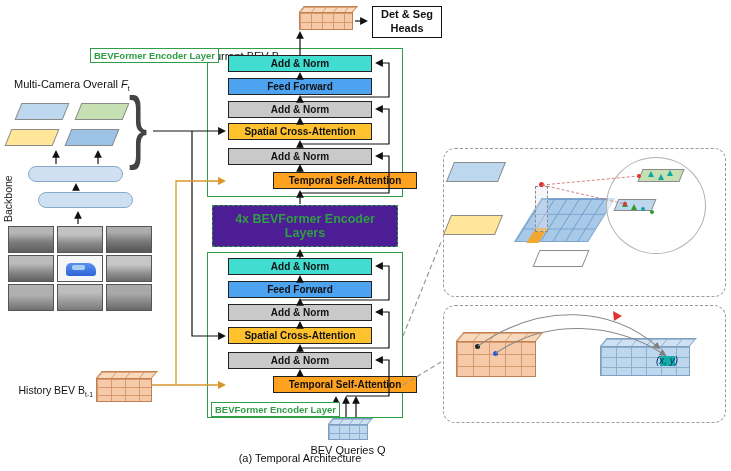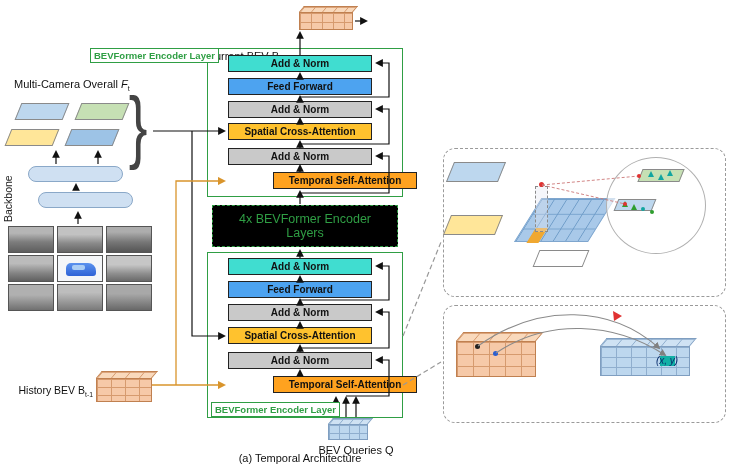--- a/index.html
+++ b/index.html
@@ -6,21 +6,21 @@
   html,body{background:#fff;}
   #page{position:relative;width:731px;height:471px;background:#fff;font-family:"Liberation Sans",sans-serif;color:#111;overflow:hidden;}
   .block{position:absolute;left:228px;width:144px;height:17px;border:1px solid #222;font-weight:bold;font-size:10px;display:flex;align-items:center;justify-content:center;z-index:3;}
   .b-cyan{background:var(--cyan,#40ddd0);}
   .b-blue{background:var(--blue,#4da3f0);}
   .b-gray{background:var(--gray,#c9c9c9);}
   .b-yellow{background:var(--yellow,#ffc22e);}
   .b-orange{background:var(--orange,#ffa21f);margin-left:45px;}
   .greenbox{position:absolute;border:1.5px solid var(--green,#2f9e44);z-index:1;background:transparent;}
   .greenlabel{position:absolute;color:var(--green,#2f9e44);font-size:9.5px;font-weight:bold;border:1px solid var(--green,#2f9e44);background:#fff;padding:1px 3px;z-index:6;white-space:nowrap;}
-  .dashedgreen{position:absolute;border:1.5px dashed var(--green,#2f9e44);color:var(--green,#2f9e44);font-weight:normal;font-size:12.5px;text-align:center;display:flex;align-items:center;justify-content:center;z-index:2;background:#000000;}
+  .dashedgreen{position:absolute;border:1.5px dashed var(--green,#2f9e44);color:var(--green,#2f9e44);font-weight:bold;font-size:12.5px;text-align:center;display:flex;align-items:center;justify-content:center;z-index:2;background:#4c1d95;}
   .para{position:absolute;transform:skewX(-22deg);border:1px solid #8a8a8a;z-index:2;}
   .pill{position:absolute;background:#cfe0f2;border:1px solid #8aa8c8;border-radius:9px;z-index:2;}
   .vlabel{position:absolute;writing-mode:vertical-rl;transform:rotate(180deg);font-size:10.5px;color:#222;}
   .panel{position:absolute;border:1.6px dashed #9a9a9a;border-radius:12px;background:#fff;z-index:1;}
   .caption{position:absolute;font-size:11px;color:#111;text-align:center;font-weight:bold;}
   .lbl{position:absolute;font-size:11px;color:#111;}
   .cellgrid{position:absolute;z-index:2;background-image:linear-gradient(to right, var(--gl) 1px, transparent 1px),linear-gradient(to bottom, var(--gl) 1px, transparent 1px);}
   .gridtop{transform:skewX(-40deg);transform-origin:bottom left;border-bottom:none !important;}
   .imgcell{position:absolute;border:1px solid #555;z-index:2;}
   .tri{position:absolute;width:0;height:0;border-left:3.5px solid transparent;border-right:3.5px solid transparent;z-index:4;}
@@ -32,20 +32,23 @@
 </head>
 <body>
 
 <div id="page">
 
   <div class="lbl" style="left:192px;top:14px;width:104px;text-align:center;margin-top:36px;">
     <span>Current BEV B</span><sub>t</sub>
   </div>
   <div class="cellgrid gridtop" style="left:299px;top:6px;width:54px;height:6px;--gl:#d69a6e;background-color:#f9d9bc;background-size:11px 9px;border:1px solid #c08050;"></div>
   <div class="cellgrid" style="left:299px;top:12px;width:54px;height:18px;--gl:#d69a6e;background-color:var(--bev-orange,#f6c9a8);background-size:11px 9px;border:1px solid #c08050;"></div>
+  <div style="position:absolute;left:372px;top:6px;width:70px;height:32px;border:1.5px solid #111;background:#fff;z-index:3;display:flex;align-items:center;justify-content:center;text-align:center;font-weight:bold;font-size:11px;line-height:1.25;">
+    <span>Det &amp; Seg Heads</span>
+  </div>
 
   <div class="greenbox" style="left:207px;top:48px;width:196px;height:149px;"></div>
   <div class="greenlabel" style="left:90px;top:48px;">BEVFormer Encoder Layer</div>
   <div class="block b-cyan" style="top:55px;">Add &amp; Norm</div>
   <div class="block b-blue" style="top:78px;">Feed Forward</div>
   <div class="block b-gray" style="top:101px;">Add &amp; Norm</div>
   <div class="block b-yellow" style="top:123px;">Spatial Cross-Attention</div>
   <div class="block b-gray" style="top:148px;">Add &amp; Norm</div>
   <div class="block b-orange" style="top:172px;">Temporal Self-Attention</div>
 
@@ -55,21 +58,21 @@
   <div class="block b-cyan" style="top:258px;">Add &amp; Norm</div>
   <div class="block b-blue" style="top:281px;">Feed Forward</div>
   <div class="block b-gray" style="top:304px;">Add &amp; Norm</div>
   <div class="block b-yellow" style="top:327px;">Spatial Cross-Attention</div>
   <div class="block b-gray" style="top:352px;">Add &amp; Norm</div>
   <div class="block b-orange" style="top:376px;">Temporal Self-Attention</div>
   <div class="greenlabel" style="left:211px;top:402px;">BEVFormer Encoder Layer</div>
 
   <div class="cellgrid gridtop" style="left:328px;top:418px;width:40px;height:6px;--gl:#8faece;background-color:#cfe2f3;background-size:10px 8px;border:1px solid #7f9ec0;"></div>
   <div class="cellgrid" style="left:328px;top:424px;width:40px;height:16px;--gl:#8faece;background-color:var(--bev-blue,#bdd7ee);background-size:10px 8px;border:1px solid #7f9ec0;"></div>
-  <div class="lbl" style="left:308px;top:444px;width:96px;text-align:center;">BEV Queries Q</div>
+  <div class="lbl" style="left:300px;top:444px;width:96px;text-align:center;">BEV Queries Q</div>
   <div class="caption" style="left:205px;top:452px;width:190px;font-weight:normal;">(a) Temporal Architecture</div>
 
   <div class="lbl" style="left:14px;top:78px;width:152px;">
     <span>Multi-Camera Overall </span><i>F</i><sub>t</sub>
   </div>
   <div class="para" style="left:18px;top:103px;width:48px;height:17px;background:#bdd7ee;"></div>
   <div class="para" style="left:78px;top:103px;width:48px;height:17px;background:#c6e0b4;"></div>
   <div class="para" style="left:8px;top:129px;width:48px;height:17px;background:#ffe699;"></div>
   <div class="para" style="left:68px;top:129px;width:48px;height:17px;background:#9dc3e6;"></div>
   <div style="position:absolute;left:124px;top:84px;width:32px;height:84px;font-size:80px;line-height:84px;color:#444;transform:scaleX(0.7);font-weight:200;z-index:2;">}</div>

